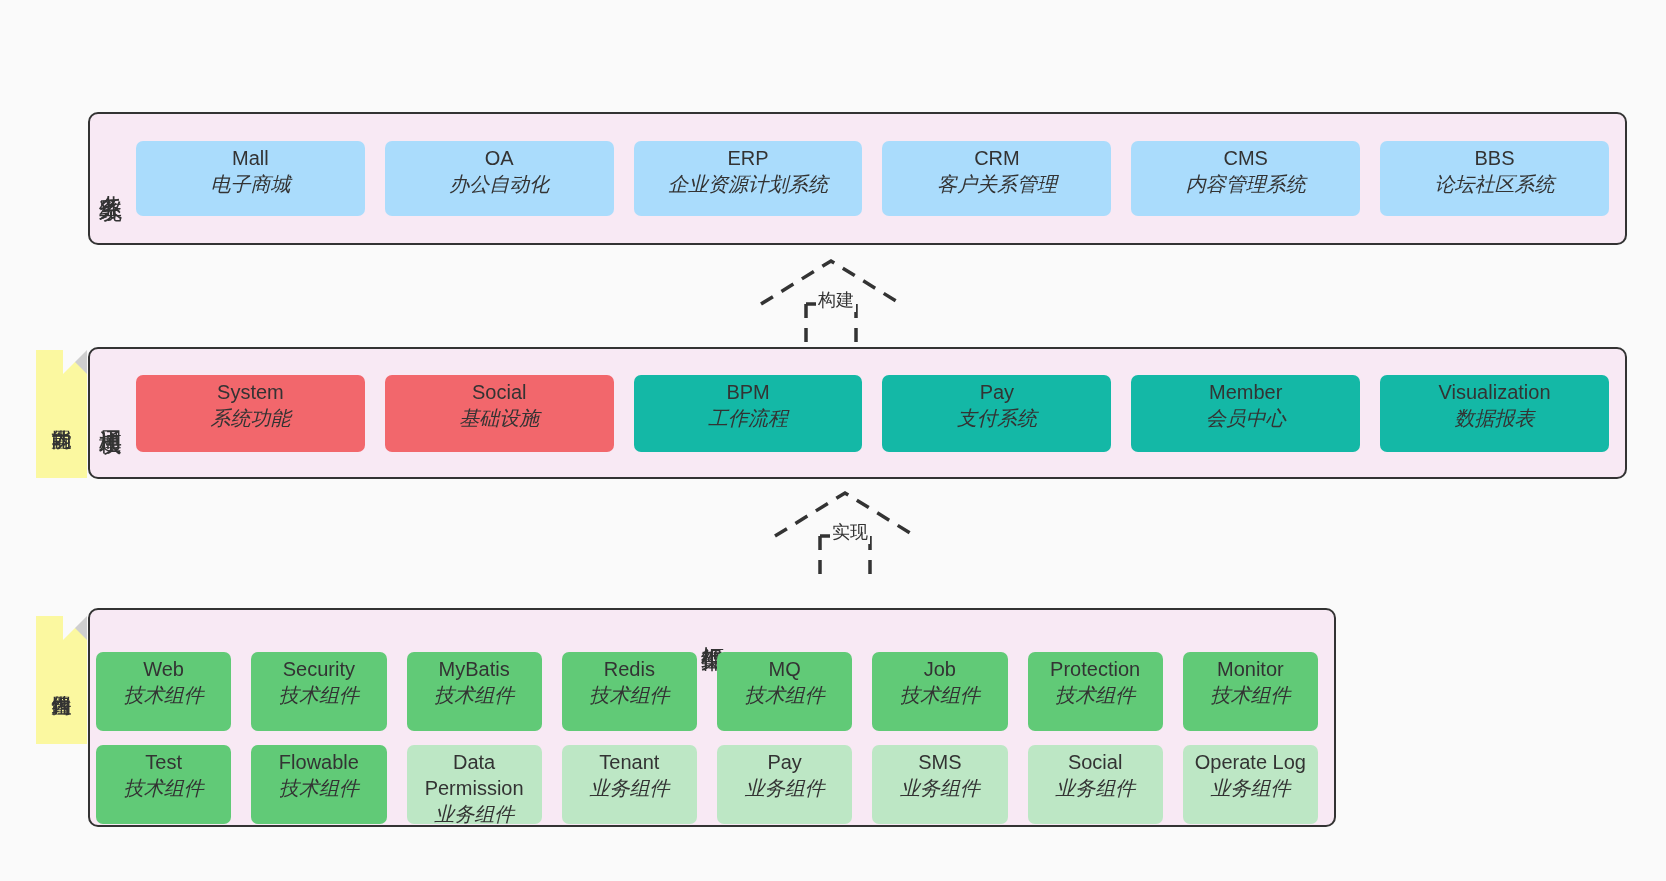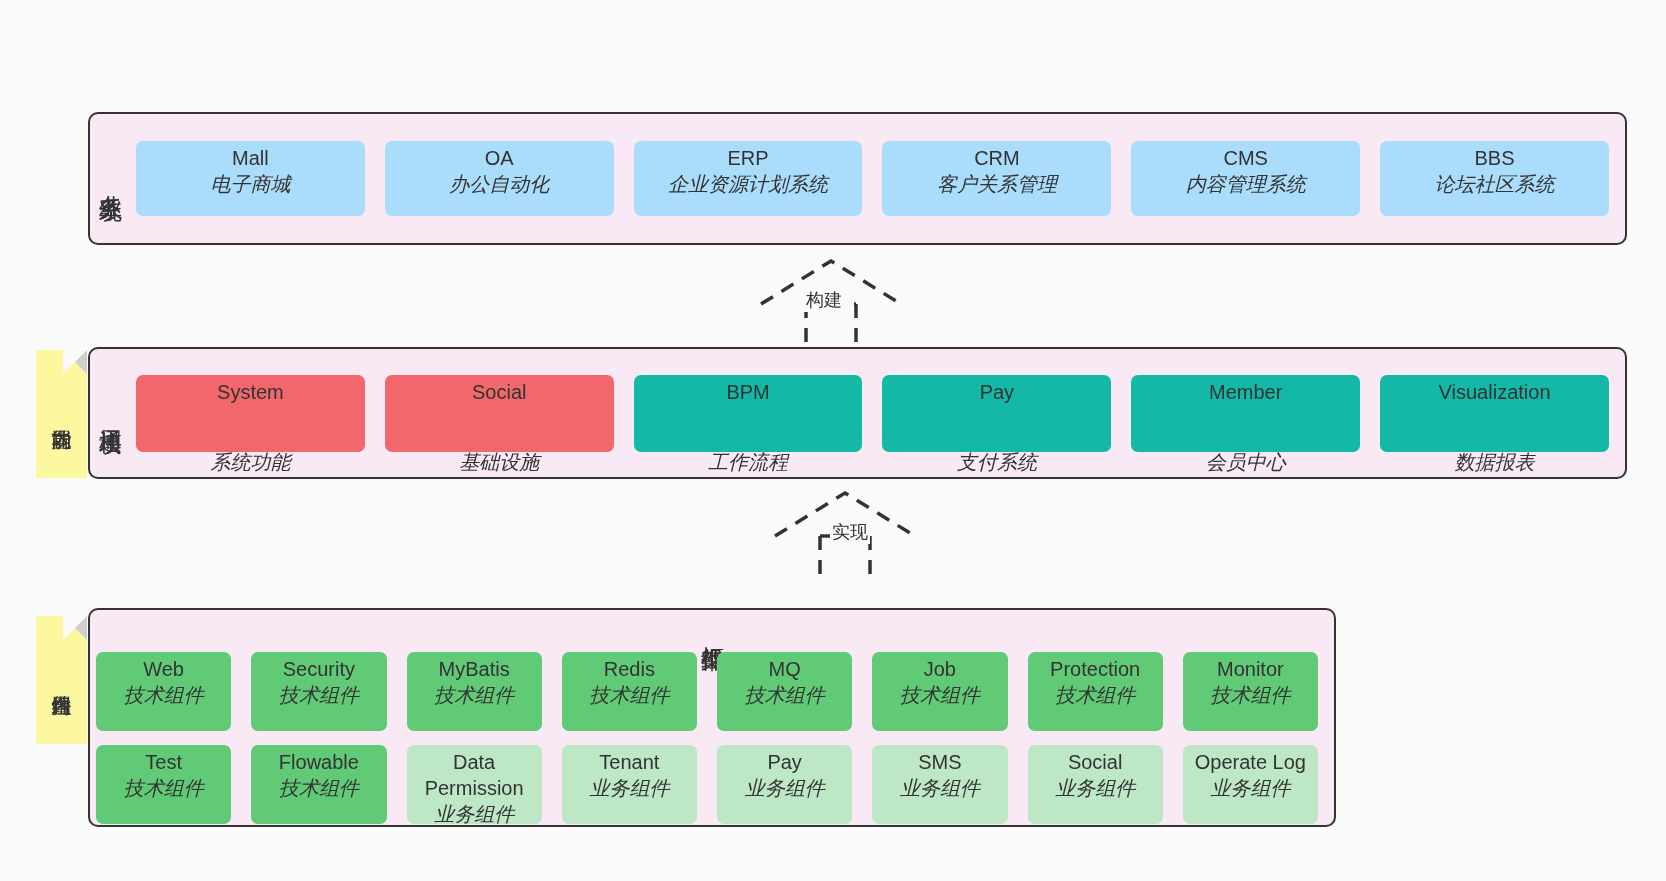--- a/index.html
+++ b/index.html
@@ -73,21 +73,21 @@
   .c-blue{background:#aadcfc;}
   .c-red{background:#f2676c;}
   .c-pink{background:#14b8a6;}
   .c-green{background:#61ca77;}
   .c-lgreen{background:#bde7c5;}
 
   
   #band-business{left:88px;  top:112px; width:1539px; height:133px;}
   #band-business .card{height:75px;}
   #band-common{  left:88px;  top:347px; width:1539px; height:132px;}
-  #band-common .card{height:77px;gap:44px;}
+  #band-common .card{height:77px;}
   #band-framework{left:88px; top:608px; width:1248px; height:219px;flex-direction:column;}
   #band-framework .card{height:79px;}
 
   
   .note{
     position:absolute;
     background:#fbf8a0;
     width:51px;
     display:flex;
     align-items:center;
@@ -126,21 +126,21 @@
   .arrow .alabel{
     position:absolute;
     font-size:18px;
     color:#333333;
     background:#fafafa;
     padding:0 2px;
     white-space:nowrap;
     user-select:none;
   }
   #arrow-build{left:756px;top:256px;width:150px;height:90px;}
-  #arrow-build .alabel{left:48px;top:32px;}
+  #arrow-build .alabel{left:60px;top:32px;}
   #arrow-impl{left:770px;top:488px;width:150px;height:90px;}
   #arrow-impl .alabel{left:60px;top:32px;}
 </style>
 </head>
 <body>
 
 <div class="stage">
 
   <div class="band" id="band-business">
     <div class="band-label">业务系统</div>

